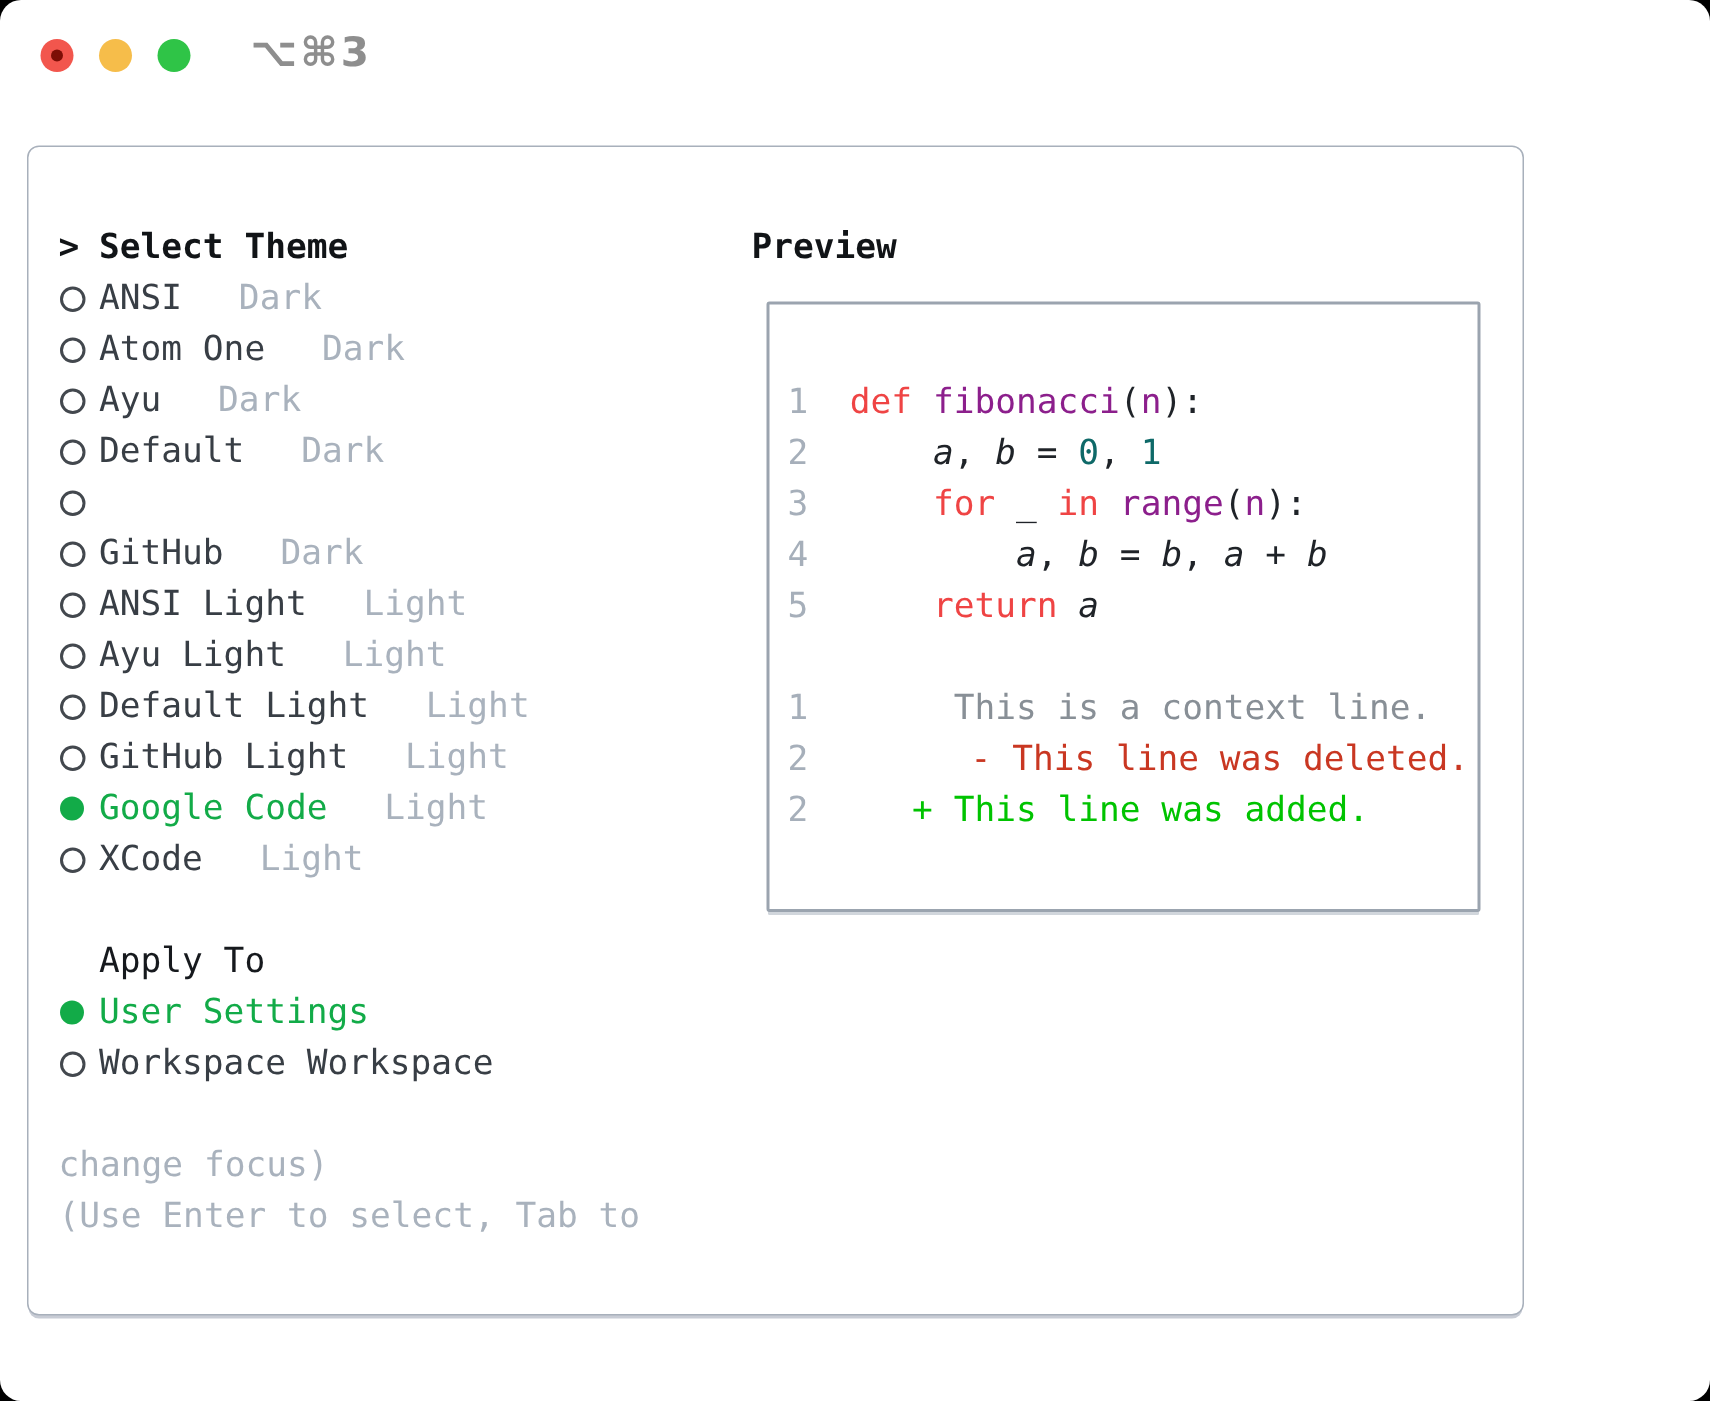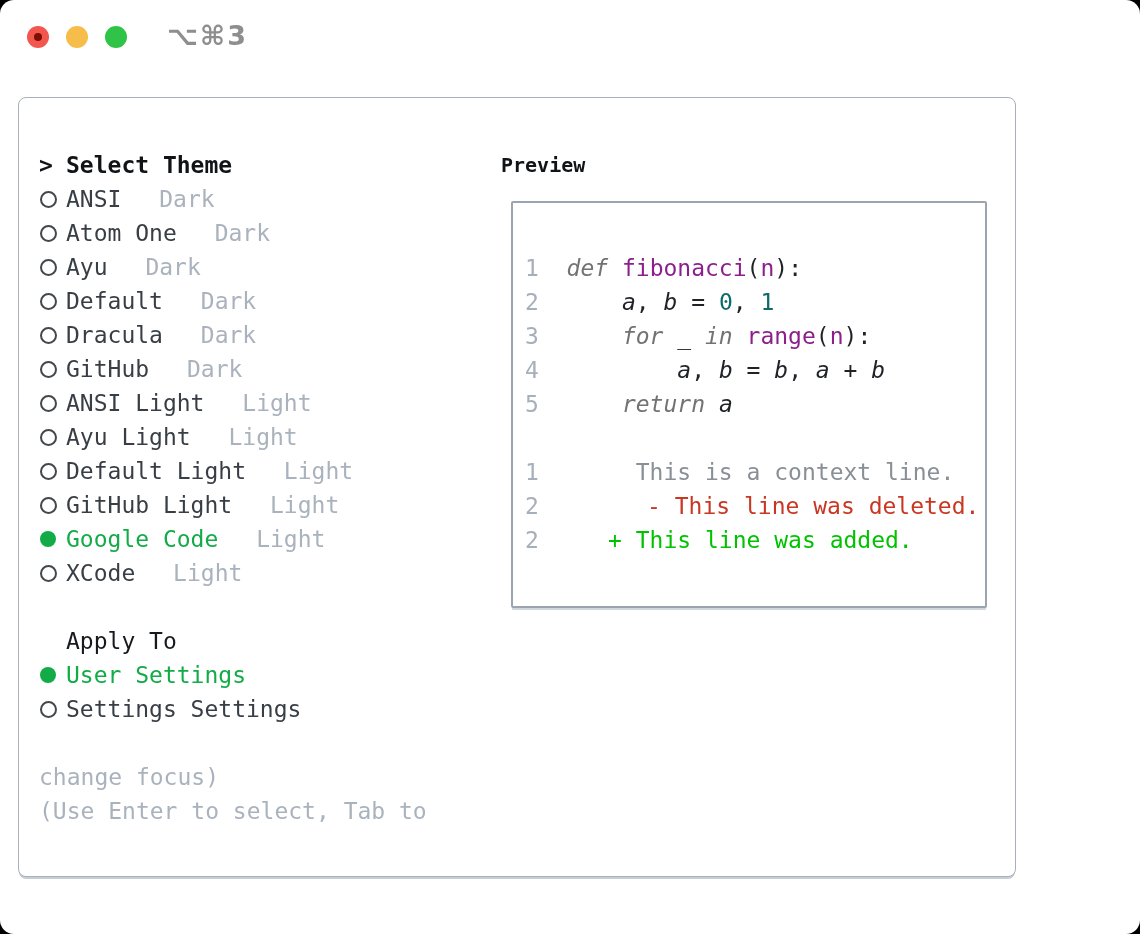--- a/index.html
+++ b/index.html
@@ -31,29 +31,29 @@
   .dot  { width:16px; height:16px; border-radius:50%; background:var(--green); margin-left:1px; }
   .hdr  { font-weight:700; color:#111417; }
   .tname { color:#383e45; }
   .tvariant { color:#a9b2bd;margin-left:24px; }
   .sel { color:var(--green); }
   .subhdr { color:#16191d; }
   .help { color:#a9b2bd; }
 
   
   .preview-title { position:absolute; left:482px; top:50px; height:34px; line-height:34px;
-                   font-size:20px; font-weight:700; color:#111417; }
+                   font-size:23px; font-weight:700; color:#111417; }
   .preview-box { position:absolute; left:492px; top:103px; width:472px; height:403px;
                  border:2px solid #9ba4af; border-radius:2px; background:#fff;
                  box-shadow:0 3px 0 -1px rgba(154,163,178,.45); }
   .code { padding:48px 0 0 12px; font-size:23px; }
   .cline { height:34px; line-height:34px; white-space:pre; }
   .ln  { display:inline-block; width:3ch; color:#a6afba; }
   .pl  { color:#1f2328; }
-  .kw  { color:#737373;font-style:italic; }
+  .kw  { color:#ef4444; }
   .fn  { color:#8c1f8c; }
   .lit { color:#0e6968; }
   .var { color:#1f2328; font-style:italic; }
   .ctx { color:#888f96; }
   .del { color:#c93722;margin-left:39px; }
   .add { color:#00c300; }
 </style>
 </head>
 <body>
 
@@ -65,32 +65,32 @@
   <div class="shortcut">⌥⌘3</div>
 
   <div class="main-box">
 
     <div class="rows" id="theme-list">
         <div class="row"><span class="gutter"><span class="prompt">&gt;</span></span><span class="hdr">Select Theme</span></div>
         <div class="row"><span class="gutter"><span class="ring"></span></span><span><span class="tname">ANSI</span><span class="tvariant"> Dark</span></span></div>
         <div class="row"><span class="gutter"><span class="ring"></span></span><span><span class="tname">Atom One</span><span class="tvariant"> Dark</span></span></div>
         <div class="row"><span class="gutter"><span class="ring"></span></span><span><span class="tname">Ayu</span><span class="tvariant"> Dark</span></span></div>
         <div class="row"><span class="gutter"><span class="ring"></span></span><span><span class="tname">Default</span><span class="tvariant"> Dark</span></span></div>
-        <div class="row"><span class="gutter"><span class="ring"></span></span><span><span class="tname">Dracula</span><span class="tvariant"> Dark</span></span></div>
+        <div class="row"><span class="gutter"><span class="ring"></span></span></div>
         <div class="row"><span class="gutter"><span class="ring"></span></span><span><span class="tname">GitHub</span><span class="tvariant"> Dark</span></span></div>
         <div class="row"><span class="gutter"><span class="ring"></span></span><span><span class="tname">ANSI Light</span><span class="tvariant"> Light</span></span></div>
         <div class="row"><span class="gutter"><span class="ring"></span></span><span><span class="tname">Ayu Light</span><span class="tvariant"> Light</span></span></div>
         <div class="row"><span class="gutter"><span class="ring"></span></span><span><span class="tname">Default Light</span><span class="tvariant"> Light</span></span></div>
         <div class="row"><span class="gutter"><span class="ring"></span></span><span><span class="tname">GitHub Light</span><span class="tvariant"> Light</span></span></div>
         <div class="row"><span class="gutter"><span class="dot"></span></span><span><span class="sel">Google Code</span><span class="tvariant"> Light</span></span></div>
         <div class="row"><span class="gutter"><span class="ring"></span></span><span><span class="tname">XCode</span><span class="tvariant"> Light</span></span></div>
         <div class="row"></div>
         <div class="row"><span class="gutter"></span><span class="subhdr">Apply To</span></div>
         <div class="row"><span class="gutter"><span class="dot"></span></span><span class="sel">User Settings</span></div>
-        <div class="row"><span class="gutter"><span class="ring"></span></span><span class="tname">Settings Settings</span></div>
+        <div class="row"><span class="gutter"><span class="ring"></span></span><span class="tname">Workspace Workspace</span></div>
         <div class="row"></div>
         <div class="row"><span class="help">change focus)</span></div>
         <div class="row"><span class="help">(Use Enter to select, Tab to</span></div>
       </div>
 
     <div class="preview-title">Preview</div>
 
     <div class="preview-box">
       <div class="code" id="code-area">
           <div class="cline"><span class="ln">1</span><span class="kw">def</span><span class="pl"> </span><span class="fn">fibonacci</span><span class="pl">(</span><span class="fn">n</span><span class="pl">):</span></div>

